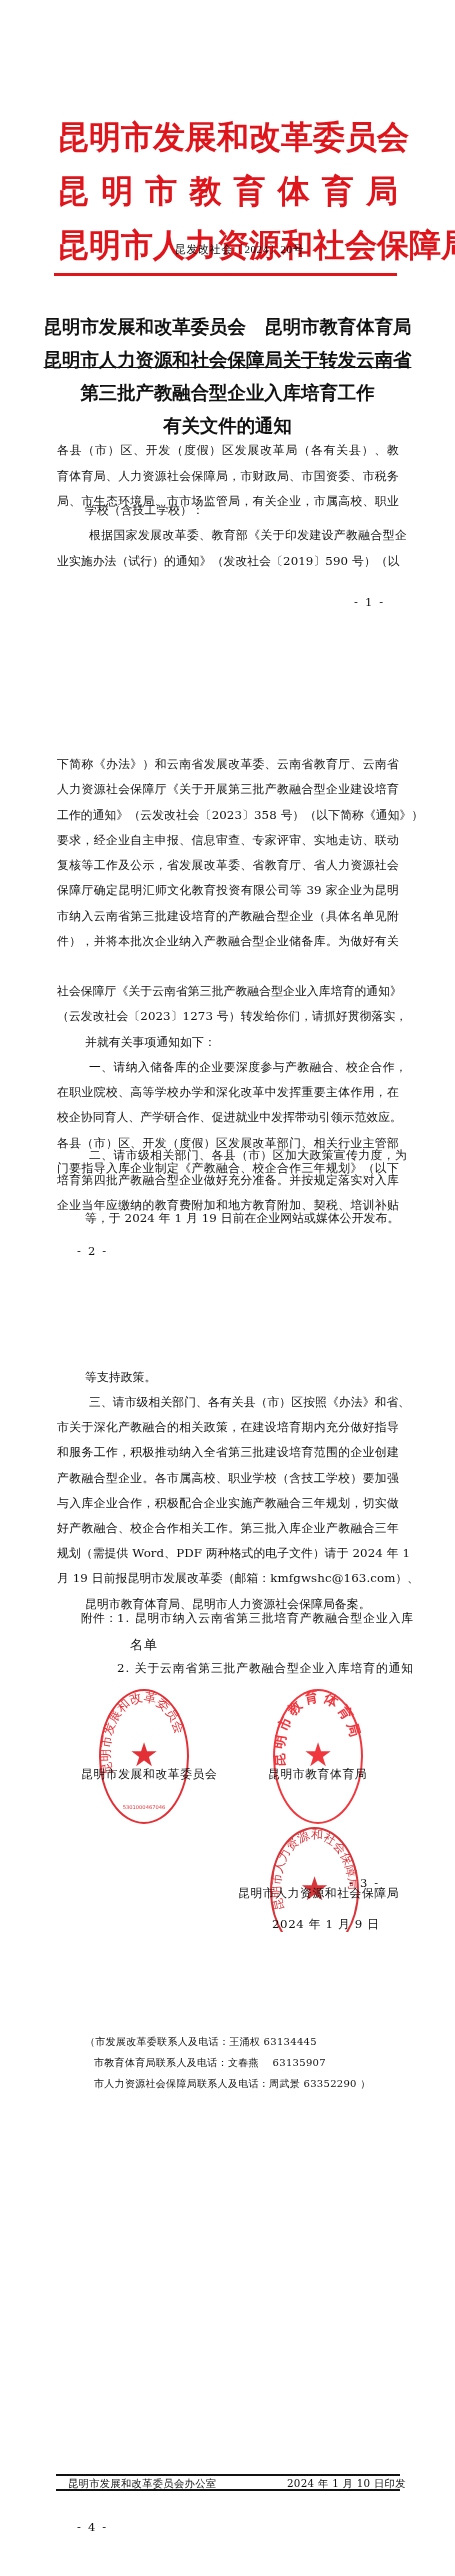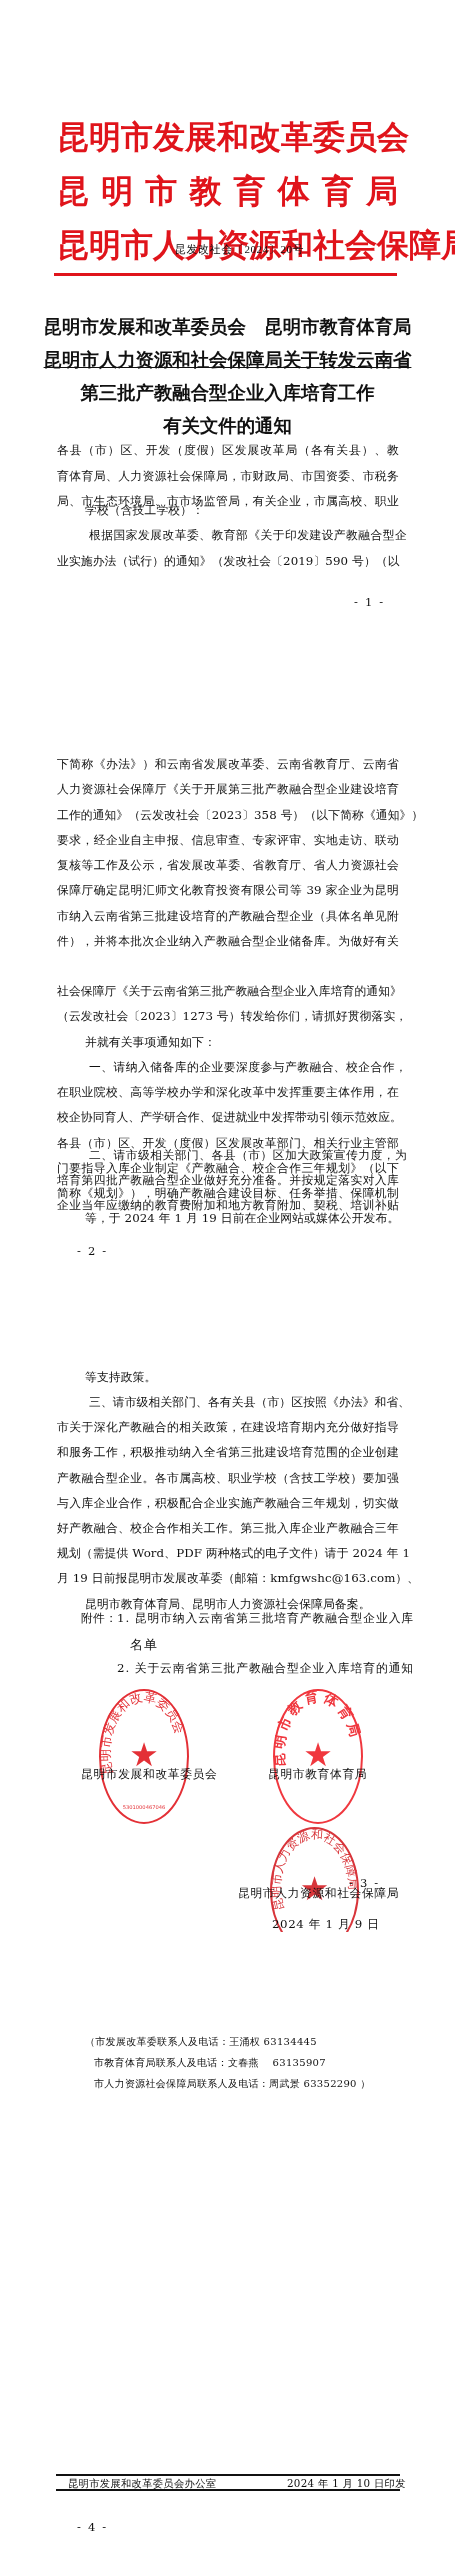--- a/index.html
+++ b/index.html
@@ -74,21 +74,20 @@
   <div class="body-line" style="top:266px;">市纳入云南省第三批建设培育的产教融合型企业（具体名单见附</div>
   <div class="body-line" style="top:291px;">件），并将本批次企业纳入产教融合型企业储备库。为做好有关</div>
   <div class="body-line" style="top:341px;">社会保障厅《关于云南省第三批产教融合型企业入库培育的通知》</div>
   <div class="body-line" style="top:366px;">（云发改社会〔2023〕1273 号）转发给你们，请抓好贯彻落实，</div>
   <div class="body-line last" style="top:392px;">并就有关事项通知如下：</div>
   <div class="body-line indent" style="top:417px;">一、请纳入储备库的企业要深度参与产教融合、校企合作，</div>
   <div class="body-line" style="top:442px;">在职业院校、高等学校办学和深化改革中发挥重要主体作用，在</div>
   <div class="body-line" style="top:467px;">校企协同育人、产学研合作、促进就业中发挥带动引领示范效应。</div>
   <div class="body-line" style="top:493px;">各县（市）区、开发（度假）区发展改革部门、相关行业主管部</div>
   <div class="body-line" style="top:518px;">门要指导入库企业制定《产教融合、校企合作三年规划》（以下</div>
-  <div class="body-line" style="top:543px;">简称《规划》），明确产教融合建设目标、任务举措、保障机制</div>
   <div class="body-line last" style="top:568px;">等，于 2024 年 1 月 19 日前在企业网站或媒体公开发布。</div>
 
 </section>
 
 <div class="body-line indent" style="top:1149px;">二、请市级相关部门、各县（市）区加大政策宣传力度，为</div>
 <div class="body-line" style="top:1174px;">培育第四批产教融合型企业做好充分准备。并按规定落实对入库</div>
 <div class="body-line" style="top:1199px;">企业当年应缴纳的教育费附加和地方教育附加、契税、培训补贴</div>
 <div class="pageno" style="top:1244px; left:77px;">- 2 -</div>
 
 <section class="page" style="top:1288px;">

